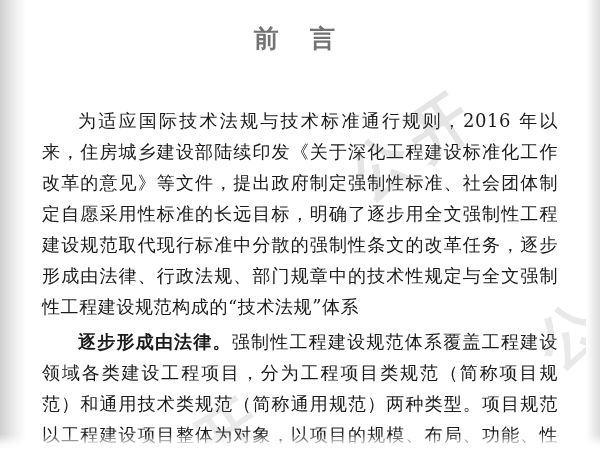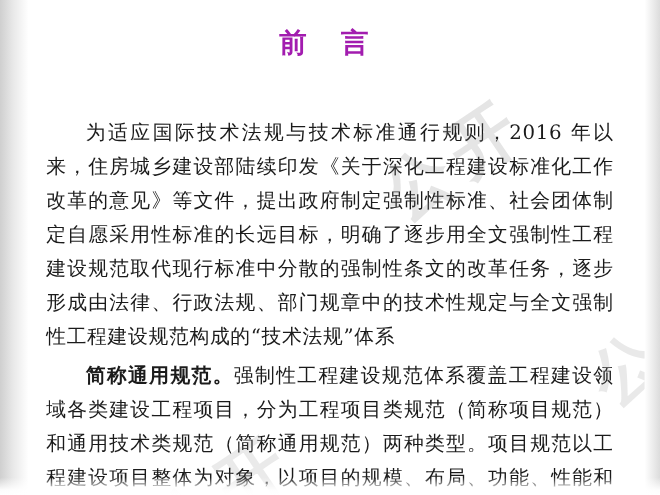--- a/index.html
+++ b/index.html
@@ -38,21 +38,21 @@
 
   .doc-title {
     position: absolute;
     top: 22px;
     left: 0;
     width: 100%;
     text-align: center;
     font-size: 25px;
     font-weight: bold;
     letter-spacing: 0.45em;
-    color: #a21caf;
+    color: #737373;
     z-index: 3;
   }
 
   .body-area {
     position: absolute;
     top: 105px;
     left: 42px;
     width: 516px;
     z-index: 3;
   }
@@ -130,17 +130,17 @@
 <div id="page">
 
   <div class="watermark wm-1">公开</div>
   <div class="watermark wm-2">公开</div>
   <div class="watermark wm-3">公开</div>
 
   <div class="doc-title">前        言</div>
 
   <div class="body-area">
     <p class="para indent">为适应国际技术法规与技术标准通行规则，2016 年以来，住房城乡建设部陆续印发《关于深化工程建设标准化工作改革的意见》等文件，提出政府制定强制性标准、社会团体制定自愿采用性标准的长远目标，明确了逐步用全文强制性工程建设规范取代现行标准中分散的强制性条文的改革任务，逐步形成由法律、行政法规、部门规章中的技术性规定与全文强制性工程建设规范构成的“技术法规”体系</p>
-    <p class="para indent"><span class="lead">简称通用规范。</span><span>强制性工程建设规范体系覆盖工程建设领域各类建设工程项目，分为工程项目类规范（简称项目规范）和通用技术类规范（简称通用规范）两种类型。项目规范以工程建设项目整体为对象，以项目的规模、布局、功能、性能和关键技术措施等五大要素为主要内容。通用规范以实现工程建设项目功能</span></p>
+    <p class="para indent"><span class="lead">逐步形成由法律。</span><span>强制性工程建设规范体系覆盖工程建设领域各类建设工程项目，分为工程项目类规范（简称项目规范）和通用技术类规范（简称通用规范）两种类型。项目规范以工程建设项目整体为对象，以项目的规模、布局、功能、性能和关键技术措施等五大要素为主要内容。通用规范以实现工程建设项目功能</span></p>
   </div>
 
   <div class="bottom-fade"></div>
 </div>
 
 </body></html>

